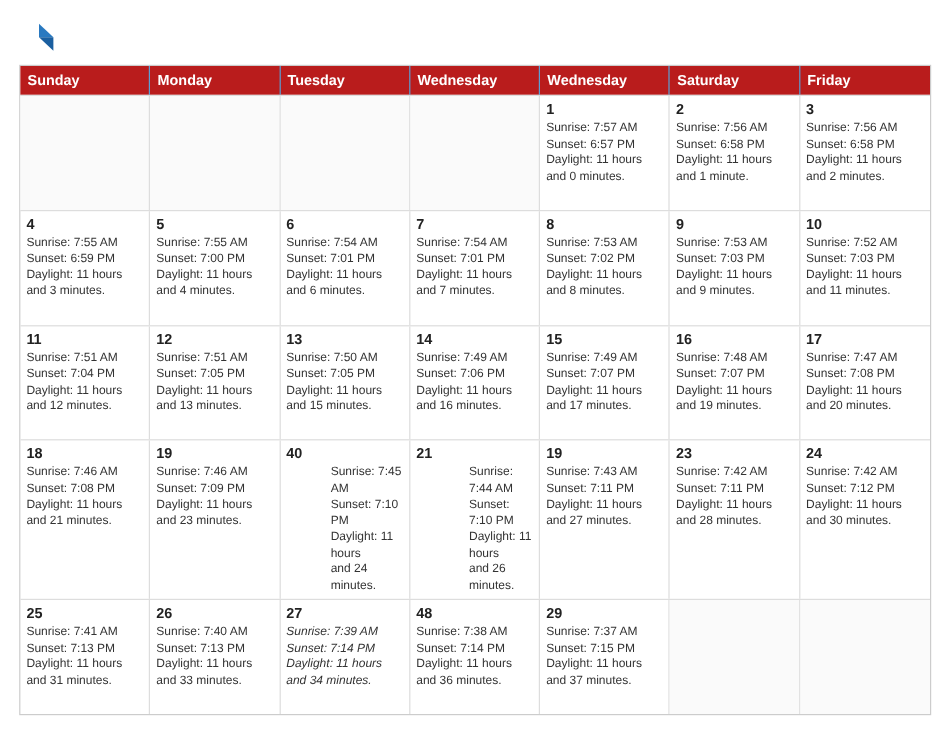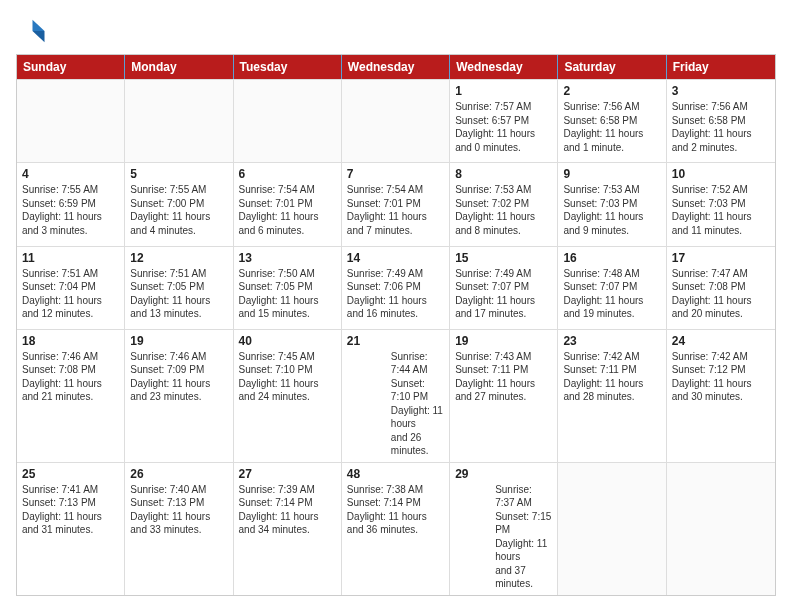--- a/index.html
+++ b/index.html
@@ -277,21 +277,21 @@
           </div>
           <div class="cal-cell">
             <div class="day-num">19</div>
             <div class="info" style="white-space: pre-line;">Sunrise: 7:46 AM
 Sunset: 7:09 PM
 Daylight: 11 hours
 and 23 minutes.</div>
           </div>
           <div class="cal-cell">
             <div class="day-num">40</div>
-            <div class="info" style="white-space: pre-line;">Sunrise: 7:45 AM
+            <div class="info" style="white-space: pre-line; margin-left: 37px;">Sunrise: 7:45 AM
 Sunset: 7:10 PM
 Daylight: 11 hours
 and 24 minutes.</div>
           </div>
           <div class="cal-cell">
             <div class="day-num">21</div>
             <div class="info" style="white-space: pre-line; margin-left: 44px;">Sunrise: 7:44 AM
 Sunset: 7:10 PM
 Daylight: 11 hours
 and 26 minutes.</div>
@@ -328,35 +328,35 @@
           </div>
           <div class="cal-cell">
             <div class="day-num">26</div>
             <div class="info" style="white-space: pre-line;">Sunrise: 7:40 AM
 Sunset: 7:13 PM
 Daylight: 11 hours
 and 33 minutes.</div>
           </div>
           <div class="cal-cell">
             <div class="day-num">27</div>
-            <div class="info" style="white-space: pre-line;">Sunrise: 7:39 AM
+            <div class="info" style="white-space: pre-line; font-style: italic;">Sunrise: 7:39 AM
 Sunset: 7:14 PM
 Daylight: 11 hours
 and 34 minutes.</div>
           </div>
           <div class="cal-cell">
             <div class="day-num">48</div>
             <div class="info" style="white-space: pre-line;">Sunrise: 7:38 AM
 Sunset: 7:14 PM
 Daylight: 11 hours
 and 36 minutes.</div>
           </div>
           <div class="cal-cell">
             <div class="day-num">29</div>
-            <div class="info" style="white-space: pre-line; margin-left: 40px;">Sunrise: 7:37 AM
+            <div class="info" style="white-space: pre-line;">Sunrise: 7:37 AM
 Sunset: 7:15 PM
 Daylight: 11 hours
 and 37 minutes.</div>
           </div>
           <div class="cal-cell empty"></div>
           <div class="cal-cell empty"></div>
         </div>
       </div>
   </div>
 </div>

